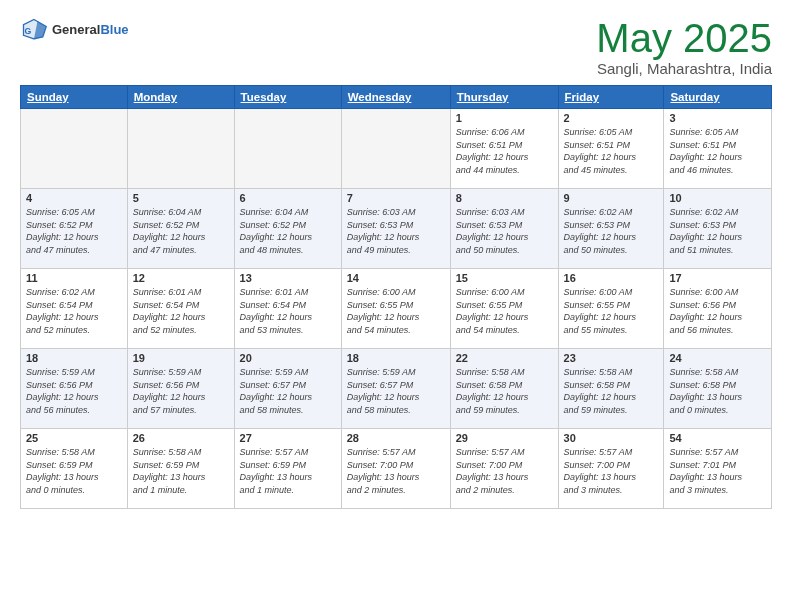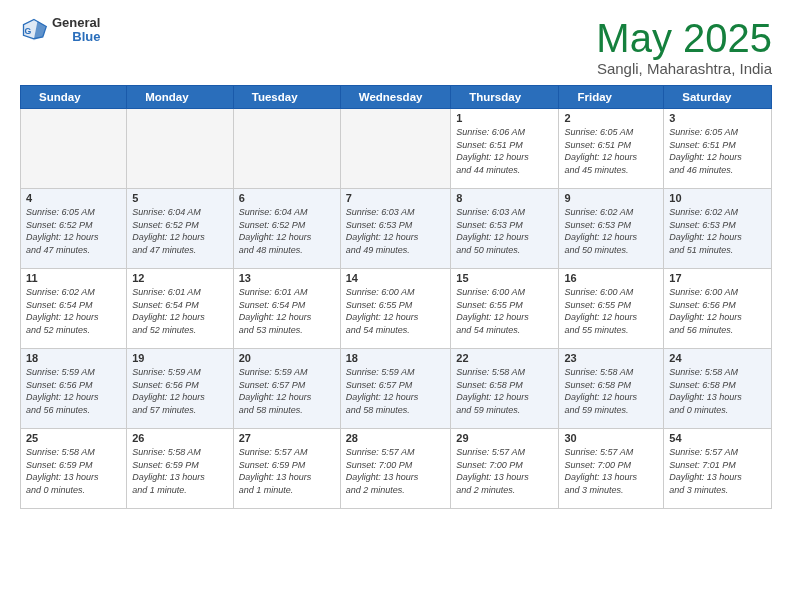--- a/index.html
+++ b/index.html
@@ -22,21 +22,21 @@
       justify-content: space-between;
       margin-bottom: 8px;
     }
     .logo {
       display: flex;
       align-items: center;
       gap: 4px;
     }
     .logo-text {
       display: flex;
-      flex-direction: column;
+      flex-direction: row;
       line-height: 1.1;
     }
     .logo-general {
       font-size: 13px;
       font-weight: bold;
       color: #333;
     }
     .logo-blue {
       font-size: 13px;
       font-weight: bold;
@@ -62,23 +62,24 @@
     }
     .calendar {
       width: 100%;
       border-collapse: collapse;
     }
     .calendar th {
       background: #2a6ebb;
       color: #fff;
       font-size: 11.5px;
       font-weight: bold;
-      padding: 5px 18px;
+      padding: 5px 6px;
       text-align: left;
       border: 1px solid #1a5aaa;
+      text-decoration: underline;
     }
     .calendar td {
       vertical-align: top;
       border: 1px solid #ccc;
       padding: 3px 5px;
       width: 113px;
       font-size: 9.5px;
       color: #333;
       background: #fff;
       height: 80px;

